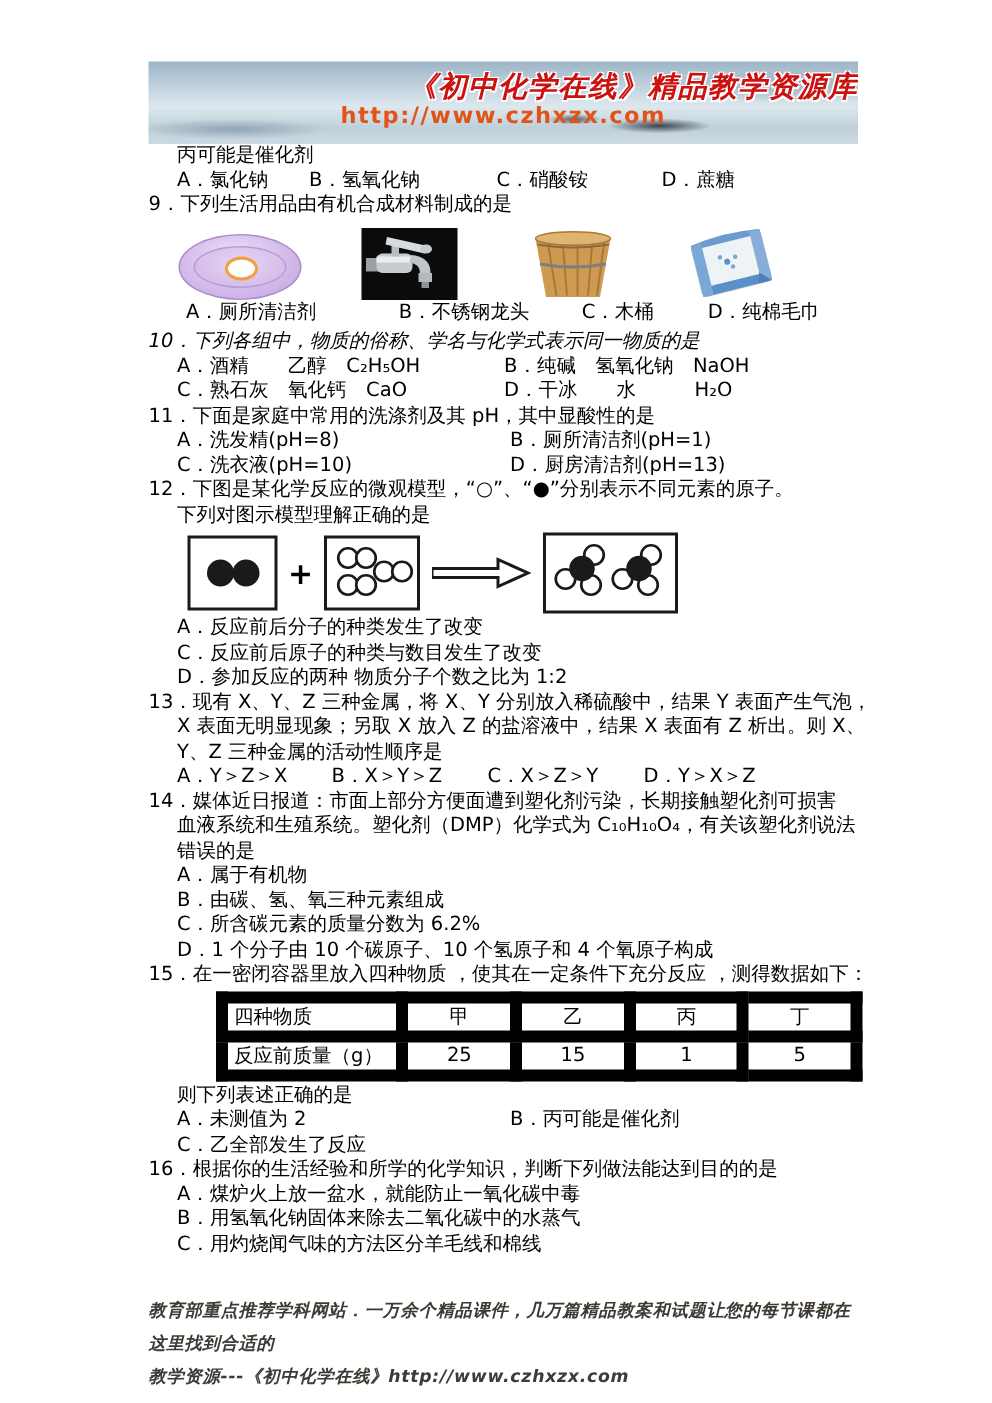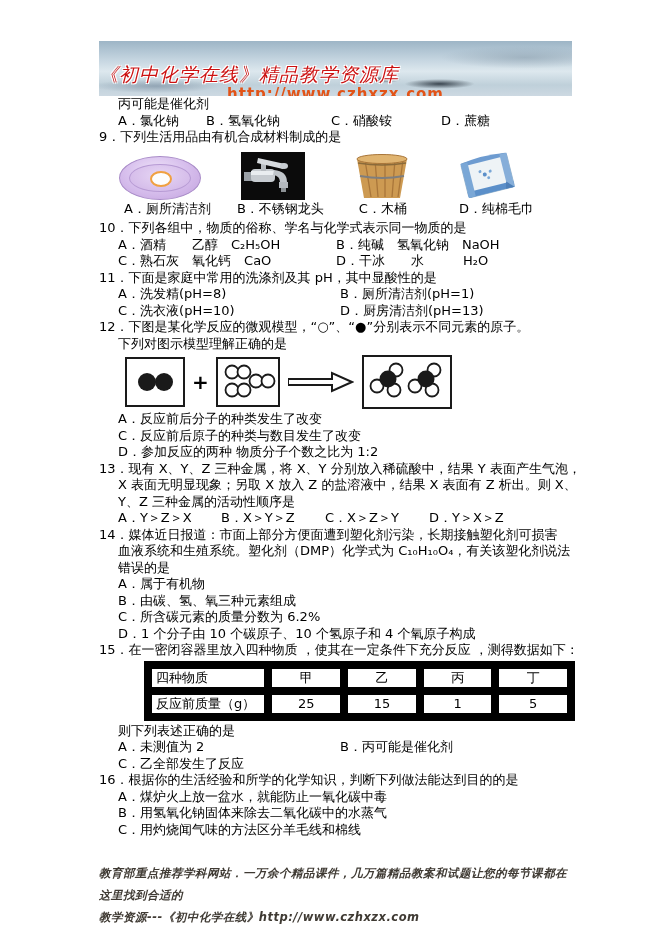--- a/index.html
+++ b/index.html
@@ -14,21 +14,21 @@
   .banner{
     position:relative; width:473px; height:55px; overflow:hidden;
     background:
       radial-gradient(ellipse 50px 7px at 72% 78%, rgba(35,45,55,.85), transparent 70%),
       radial-gradient(ellipse 26px 5px at 60% 70%, rgba(35,45,55,.7), transparent 70%),
       radial-gradient(ellipse 90px 10px at 12% 82%, rgba(110,130,150,.55), transparent 70%),
       radial-gradient(ellipse 120px 16px at 90% 30%, rgba(130,150,165,.5), transparent 70%),
       linear-gradient(180deg,#9db5c6 0%,#c6d6e1 35%,#dde8ee 55%,#bfd0da 80%,#cdd9e2 100%);
   }
   .banner-title{
-    margin-top:21px; text-align:left; font-weight:normal; font-style:italic;
+    margin-top:4px; text-align:right; font-weight:bold; font-style:italic;
     font-size:19px; letter-spacing:1px; color:#cc1111;
     text-shadow:1px 1px 0 #fff,-1px -1px 0 #fff,1px -1px 0 #fff,-1px 1px 0 #fff;
     white-space:nowrap;
   }
   .banner-url{
     margin-top:-3px; text-align:center; font-weight:bold;
     font-size:15px; color:#e25317; letter-spacing:1px;
   }
 
   
@@ -60,21 +60,21 @@
 
   
   table.data { border-collapse:collapse; margin:2px 0 2px 45px; }
   table.data td { border:8px solid #000000; height:18px; padding:0 4px; font-size:13px; }
   td.rowhead { width:108px; text-align:left; }
   td.c { width:62px; text-align:center; }
 
   
   .footer { margin-top:24px; font-style:italic; font-weight:bold;
     font-size:11.5px; color:#3f3a33; line-height:22px; letter-spacing:0.5px; }
-  .sp3  { margin-top:3px; }
+  .sp3  { margin-top:3px;font-style:italic; }
 </style>
 </head>
 <body>
 
 <div class="page">
   <div class="content">
 
     <div class="banner">
       <div class="banner-title">《初中化学在线》精品教学资源库</div>
       <div class="banner-url">http://www.czhxzx.com</div>
@@ -129,23 +129,23 @@
             <circle cx="36" cy="22" r="1.5" fill="#7aa7d6"></circle>
             <circle cx="26" cy="20" r="1.5" fill="#7aa7d6"></circle>
             <circle cx="33" cy="28" r="1.5" fill="#7aa7d6"></circle>
             <path d="M49,36 L56,43 L47,43 Z" fill="#4d7fb8"></path>
           </g>
         </svg>
       </div>
     </div>
     <div class="q9-labels">
       <span class="cell" style="margin-left:25px">A．厕所清洁剂</span>
-      <span class="cell" style="margin-left:26px">B．不锈钢龙头</span>
+      <span class="cell" style="margin-left:55px">B．不锈钢龙头</span>
       <span class="cell" style="margin-left:35px">C．木桶</span>
-      <span class="cell" style="margin-left:52px">D．纯棉毛巾</span>
+      <span class="cell" style="margin-left:36px">D．纯棉毛巾</span>
     </div>
 
     <div class="ln sp3">10．下列各组中，物质的俗称、学名与化学式表示同一物质的是</div>
     <div class="opt-row ind">
       <span class="cell" style="width:218px">A．酒精　　乙醇　C₂H₅OH</span>
       <span class="cell">B．纯碱　氢氧化钠　NaOH</span>
     </div>
     <div class="opt-row ind">
       <span class="cell" style="width:218px">C．熟石灰　氧化钙　CaO</span>
       <span class="cell">D．干冰　　水　　　H₂O</span>

